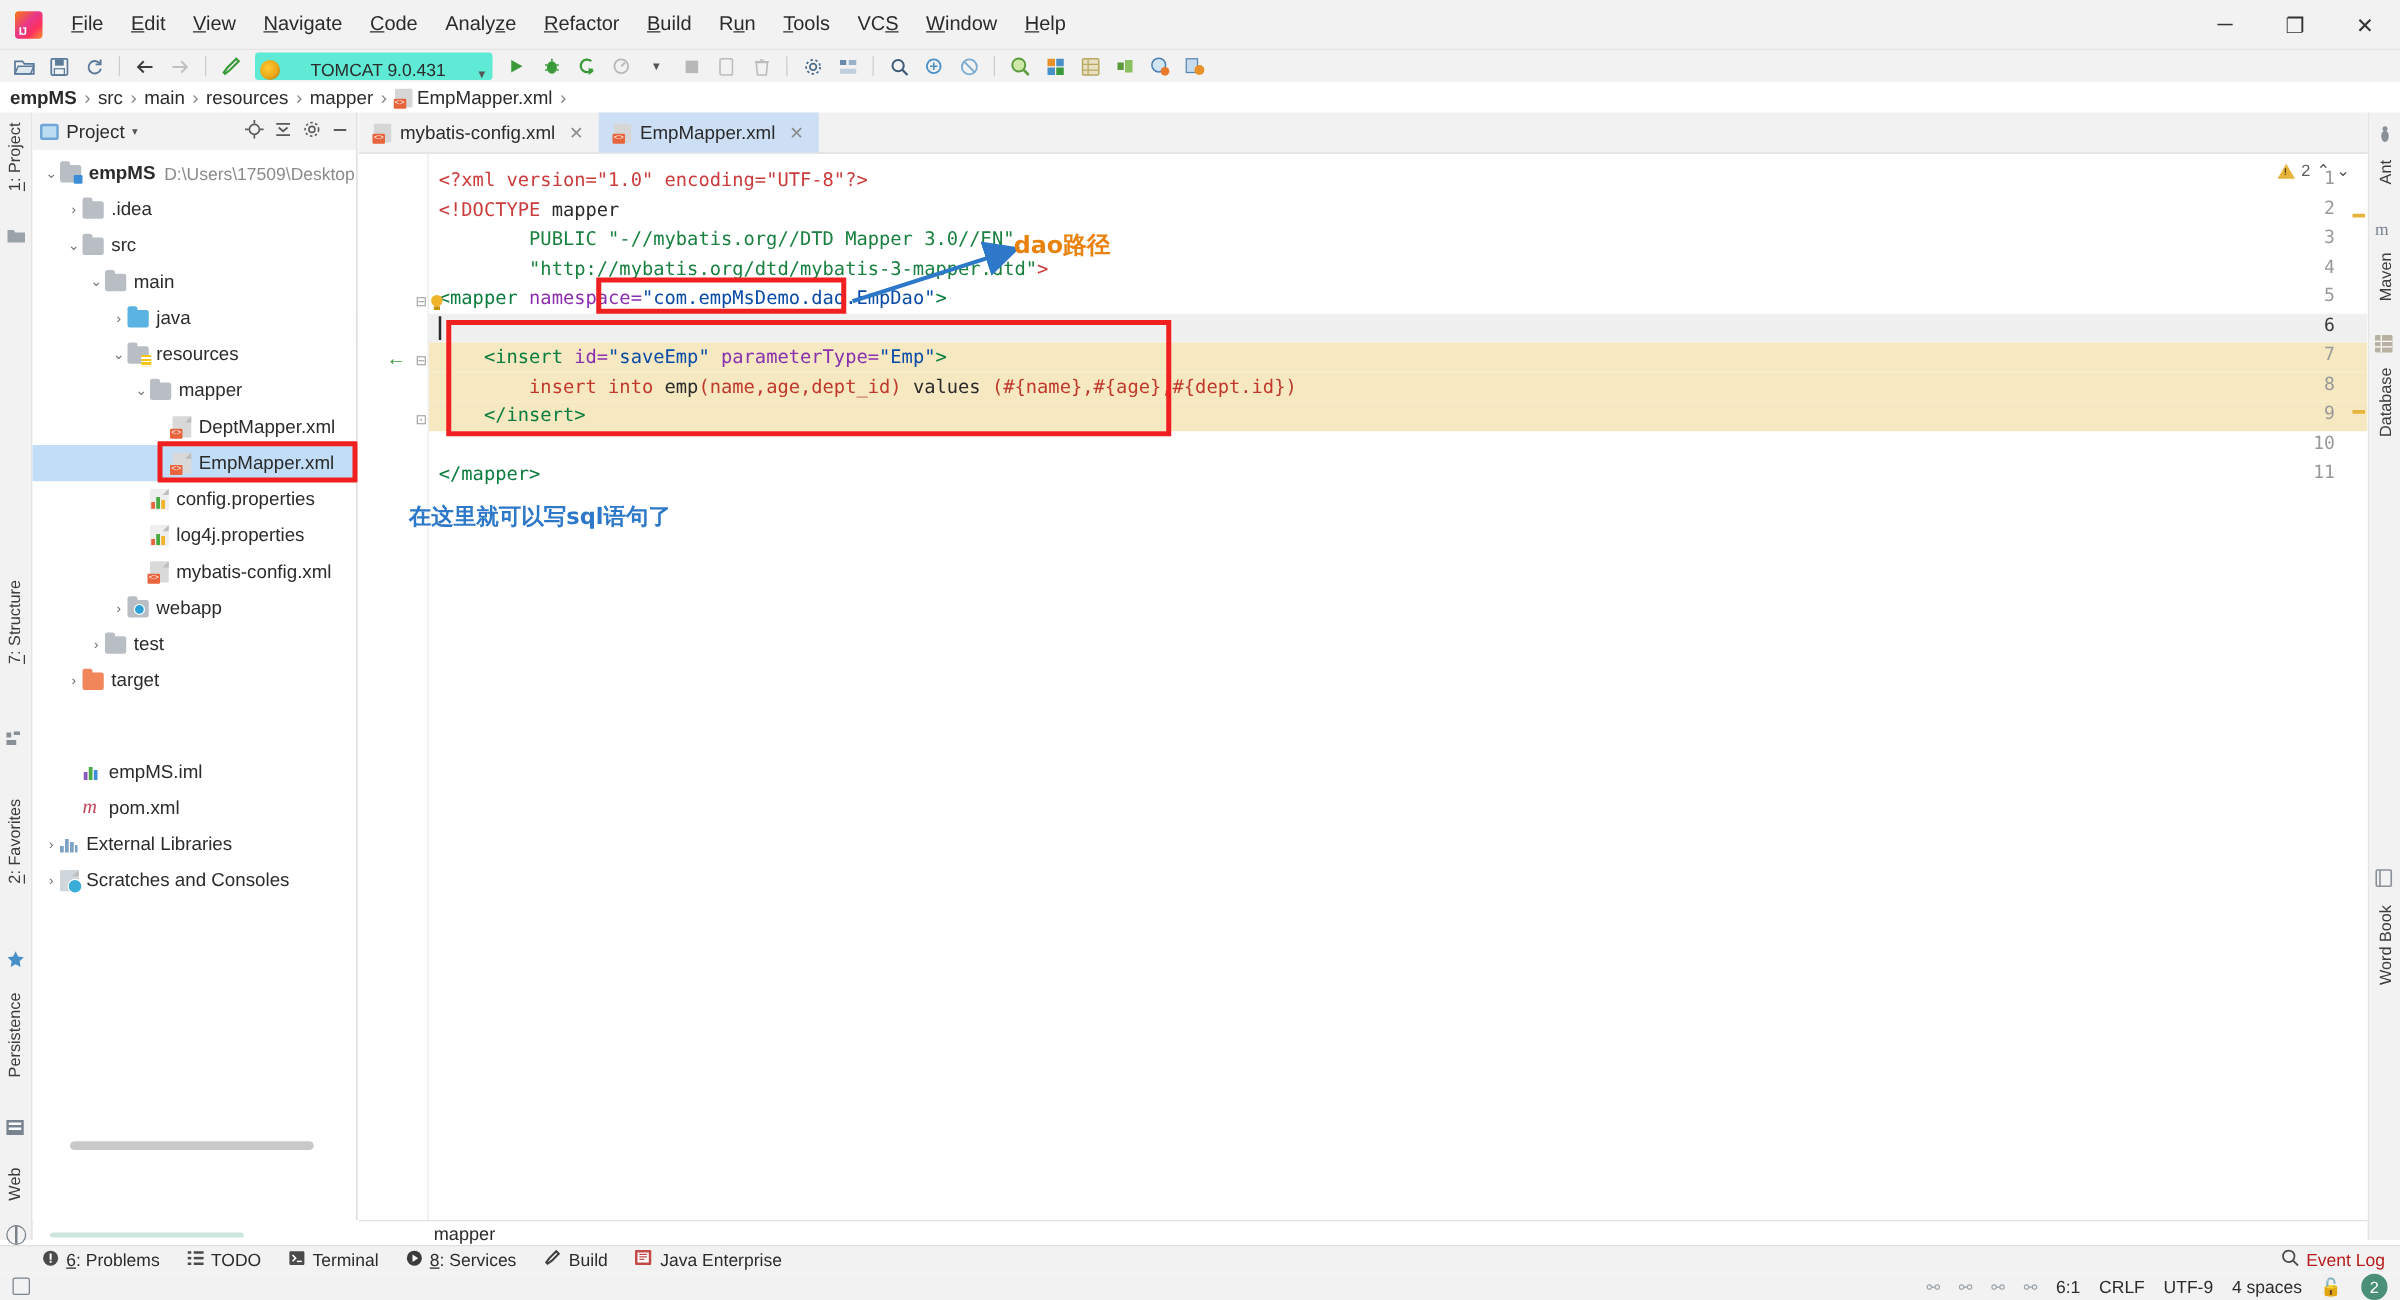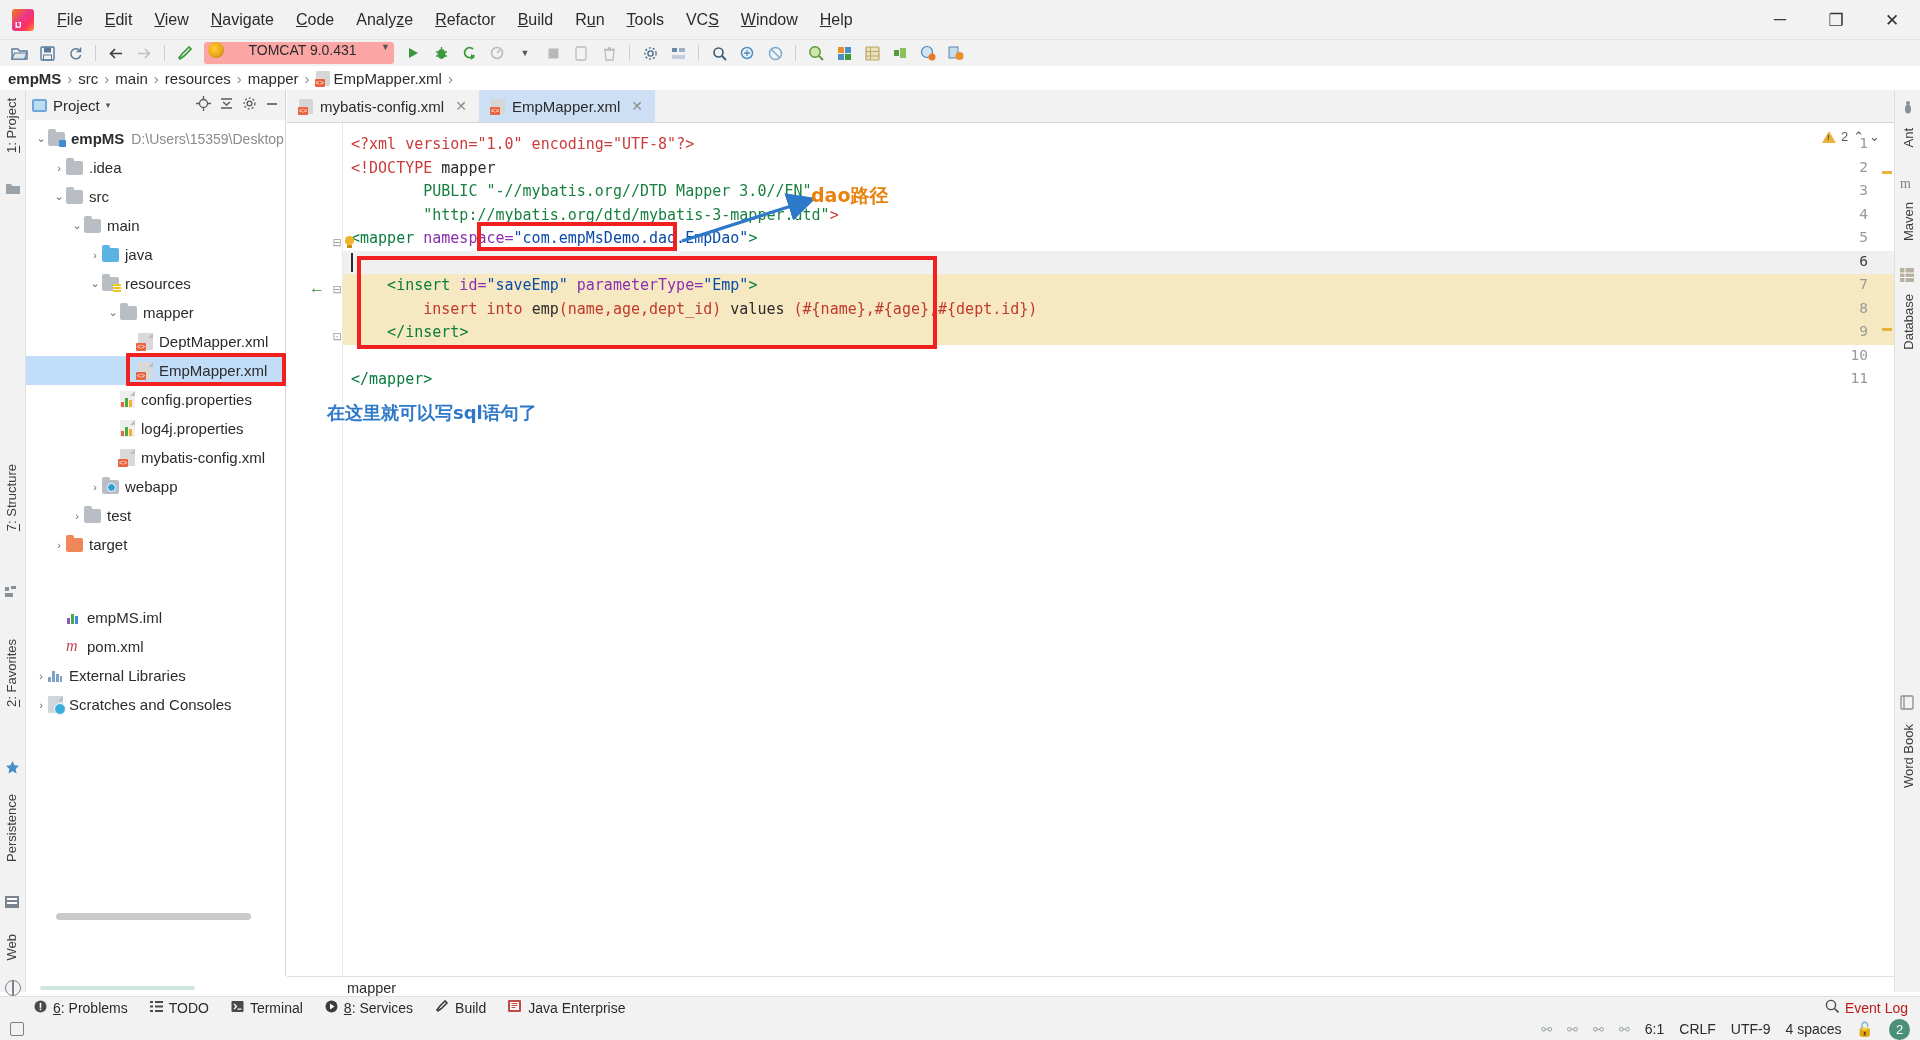--- a/index.html
+++ b/index.html
@@ -48,21 +48,21 @@
   .toolbar {
     position: absolute; top: 40px; left: 0; width: 1920px; height: 26px;
     background: #f2f2f2; display: flex; align-items: center; padding-left: 6px; gap: 2px;
   }
   .tb-ico {
     width: 26px; height: 24px; display: flex; align-items: center; justify-content: center;
     font-size: 14px; color: #5a5a5a;
   }
   .tb-sep { width: 1px; height: 16px; background: #cdcdcd; margin: 0 5px; }
   .run-config {
-    display: flex; align-items: flex-start; height: 22px; background: #fca5a5;
+    display: flex; align-items: flex-end; height: 22px; background: #5eead4;
     border-radius: 3px; padding: 0 4px 0 4px; margin: 16px 4px; min-width: 190px; gap: 6px;
   }
   .run-config .cfg-name { font-size: 14px; color: #2b2b2b; flex: 1; text-align: center;}
   .caret-dn { font-size: 9px; color: #555; }
   .tomcat-ico {
     width: 16px; height: 16px; border-radius: 50%;
     background: radial-gradient(circle at 40% 40%, #ffcc33 0%, #e8a317 60%, #7a5a10 100%);
   }
 
   
@@ -623,21 +623,21 @@
               <path d="M2 7h10" stroke="#5a5a5a" stroke-width="1.6"></path>
             </svg>
         </span>
       </span>
     </div>
     <div class="tree" id="tree">
         <div class="trow" style="padding-left: 8px;">
           <span class="arrow">⌄</span>
           <span class="folder src"></span>
           <span class="tname bold">empMS</span>
-          <span class="tpath">D:\Users\15359\Desktop</span>
+          <span class="tpath">D:\Users\17509\Desktop</span>
         </div>
         <div class="trow" style="padding-left: 26px;">
           <span class="arrow">›</span>
           <span class="folder"></span>
           <span class="tname">.idea</span>
         </div>
         <div class="trow" style="padding-left: 26px;">
           <span class="arrow">⌄</span>
           <span class="folder"></span>
           <span class="tname">src</span>

